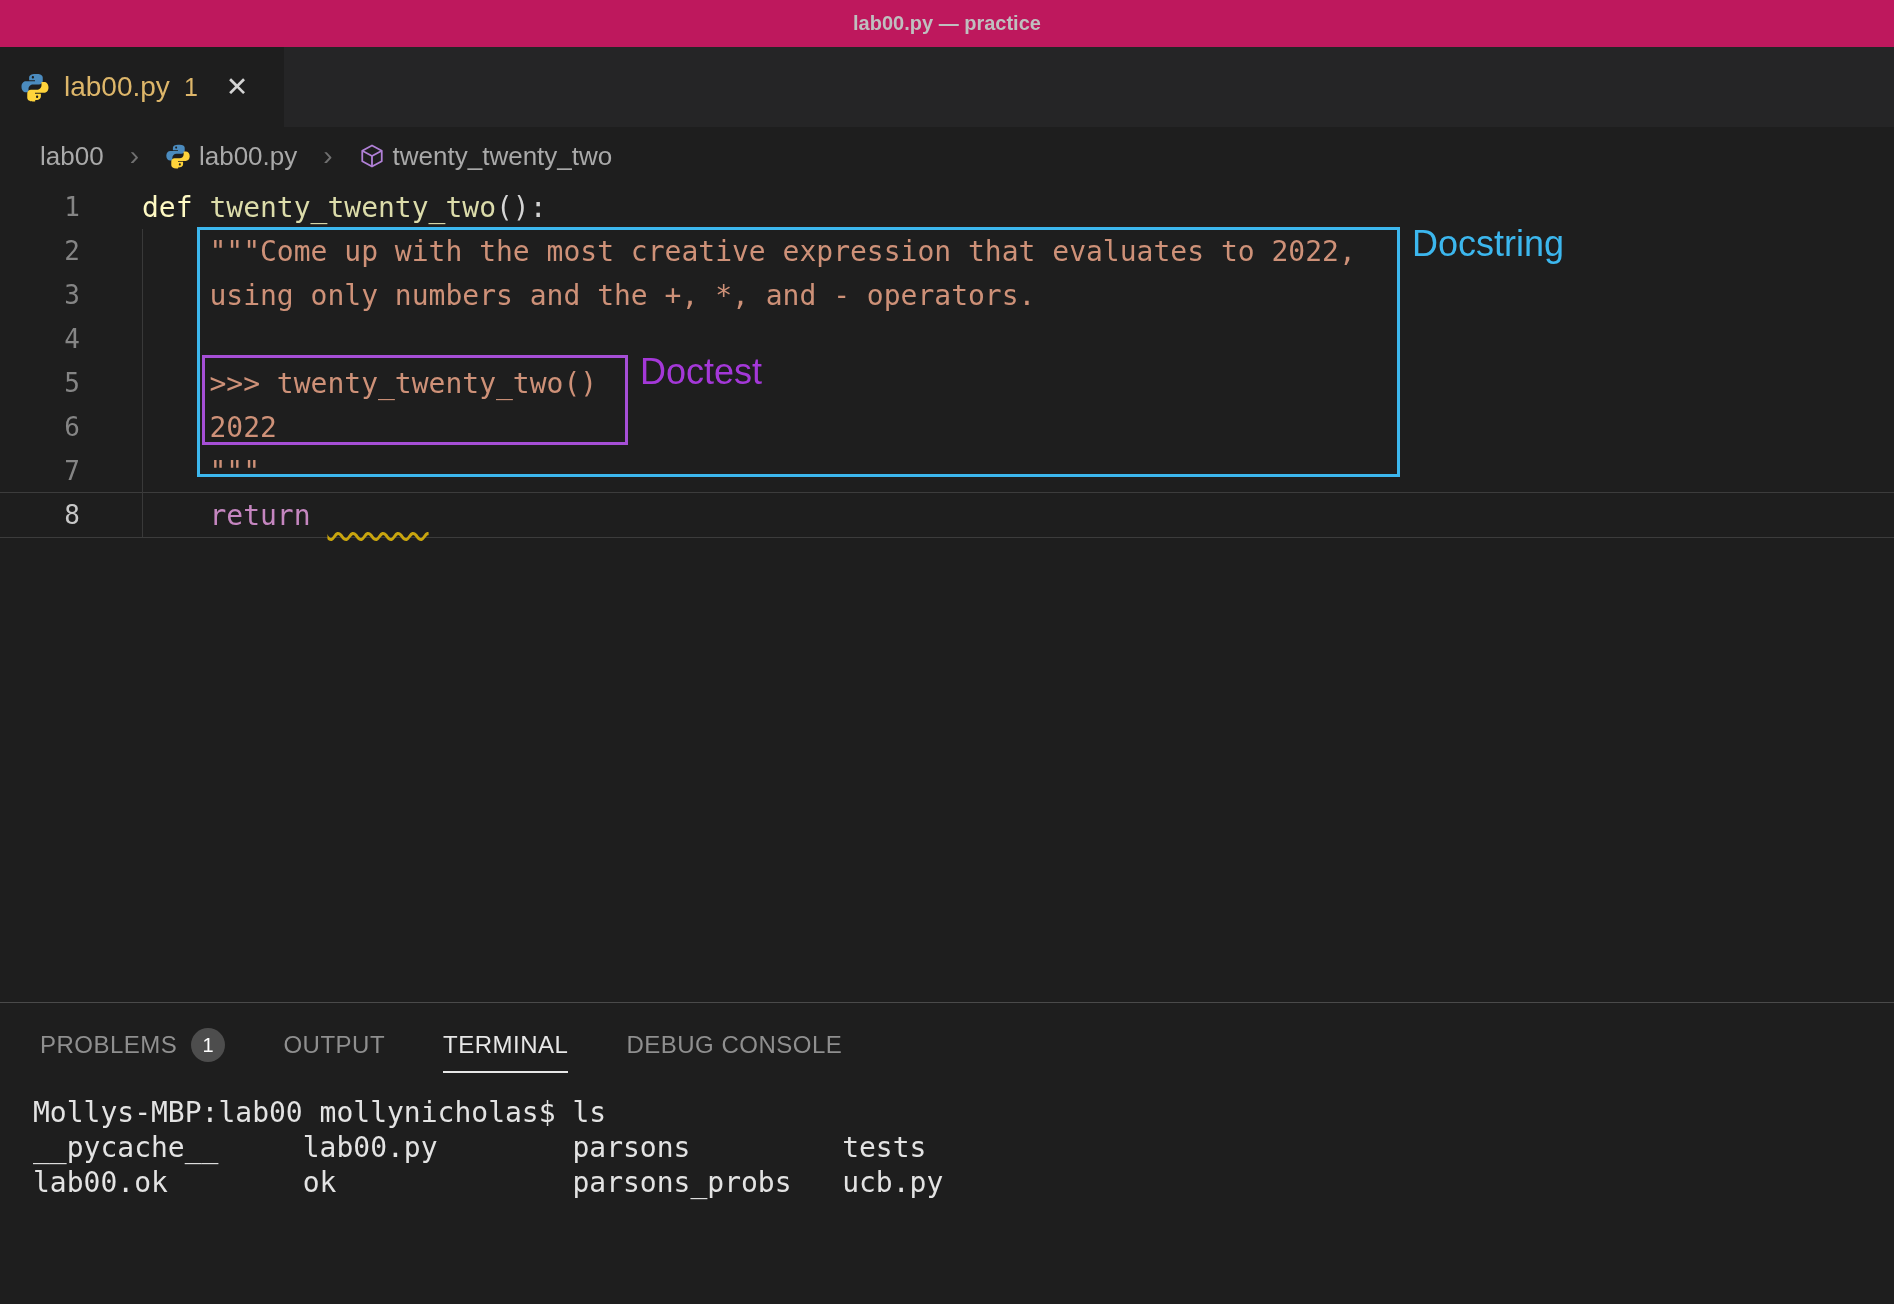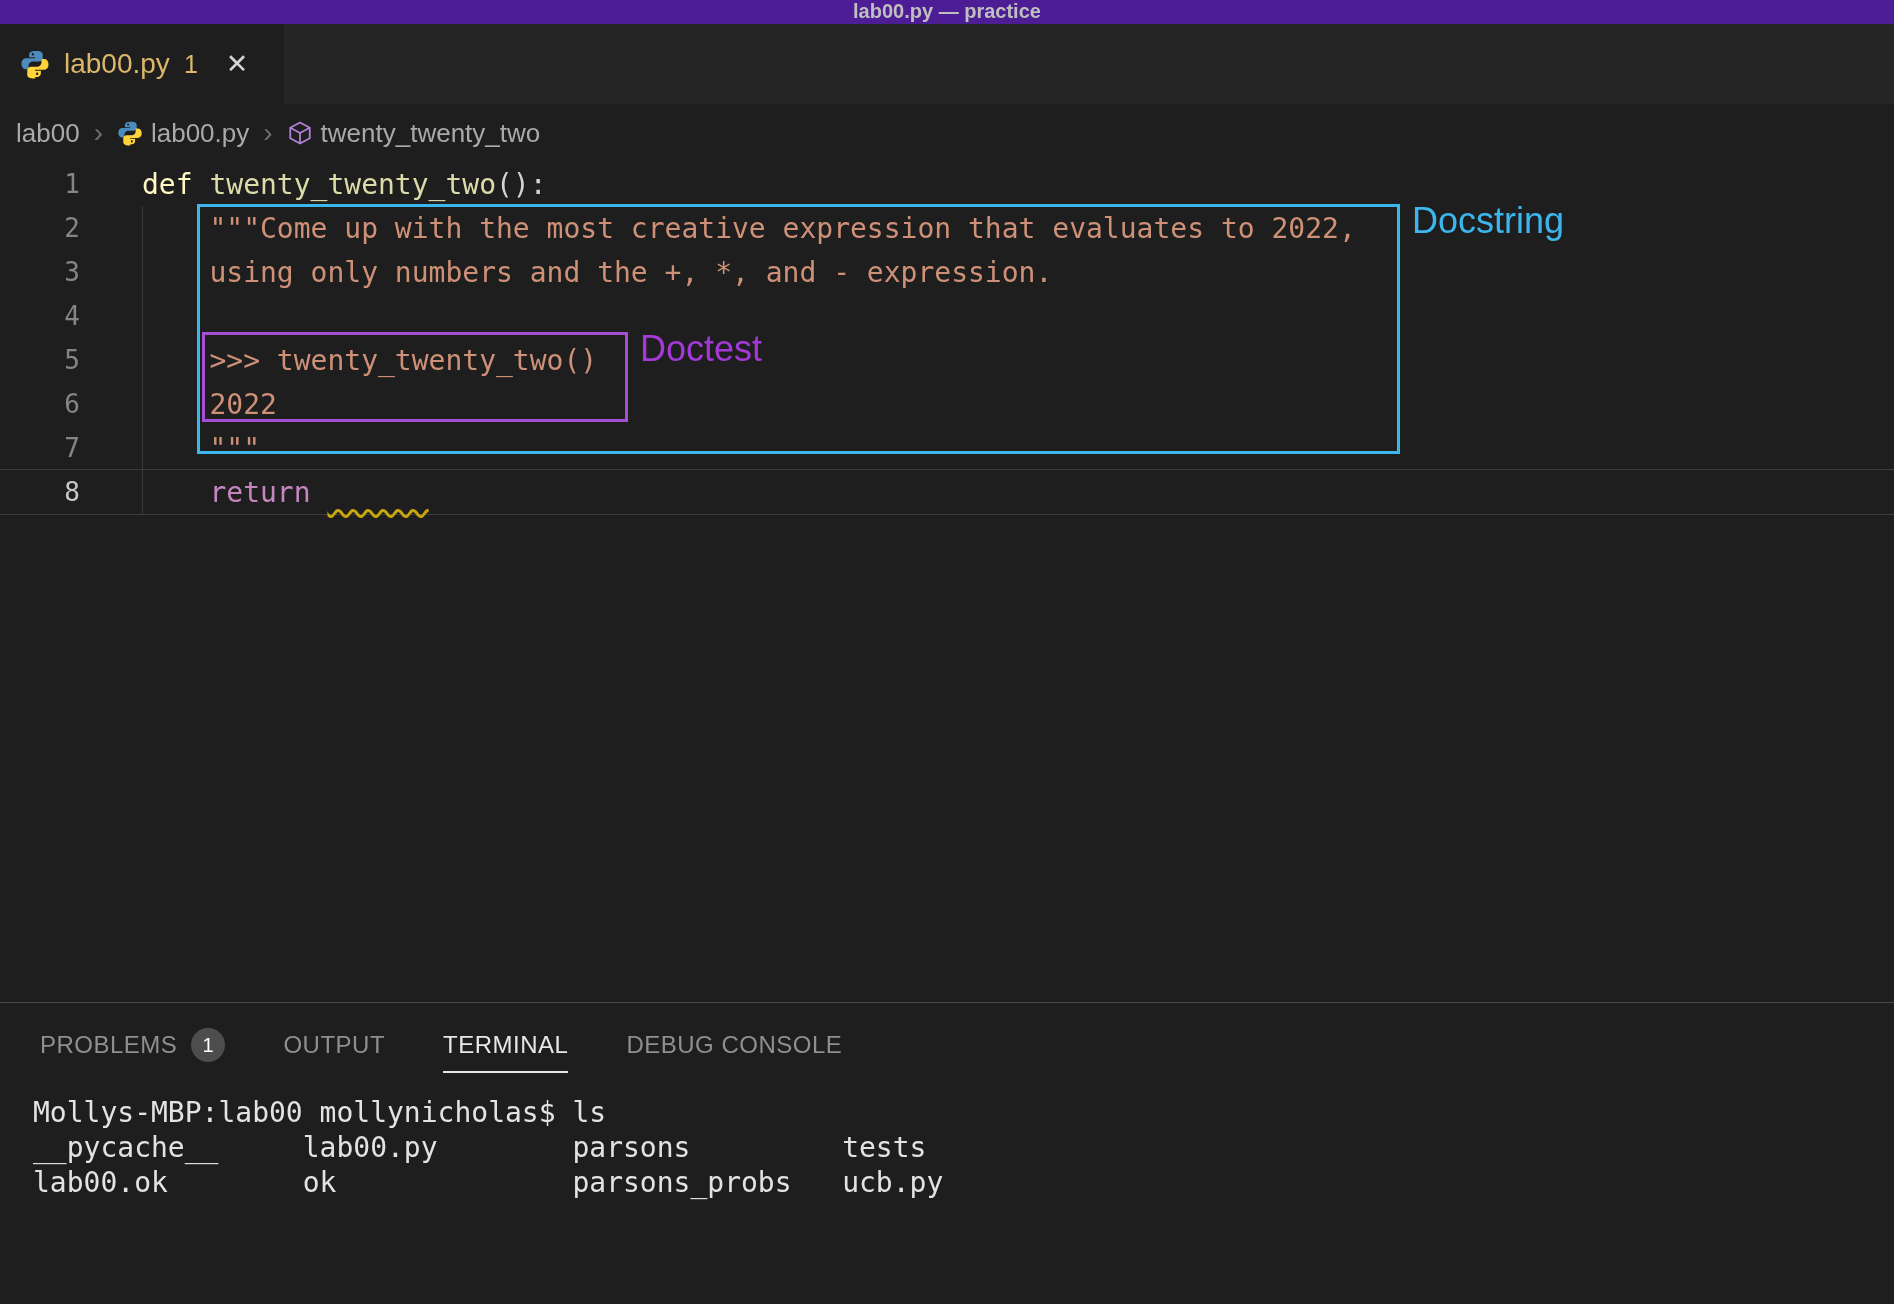--- a/index.html
+++ b/index.html
@@ -1,34 +1,34 @@
 <!DOCTYPE html>
 <html><head>
 <meta charset="utf-8">
 <style>
   * { margin:0; padding:0; box-sizing:border-box; }
   html,body { width:1894px; height:1304px; background:#1e1e1e; overflow:hidden;
               font-family:"Liberation Sans", sans-serif; }
 
   
-  .titlebar { height:24px; background:#4c1d95; display:flex; align-items:flex-start;
+  .titlebar { height:47px; background:#be185d; display:flex; align-items:center;
               justify-content:center; }
   .titlebar .title { color:#bfbfbf; font-size:20px; font-weight:600; }
 
   
   .tabstrip { height:80px; background:#252526; display:flex; }
   .tab { width:284px; height:80px; background:#1e1e1e; display:flex; align-items:center;
          gap:14px; padding:0 20px; cursor:pointer; }
   .tab .filelabel { color:#ddb66a; font-size:28px; }
   .tab .badge-num { color:#ddb66a; font-size:25px; }
   .tab .close { color:#d4d4d4; font-size:27px; margin-left:14px; font-weight:400; }
 
   
   .breadcrumbs { height:58px; background:#1e1e1e; display:flex; align-items:center;
-                 padding-left:16px; gap:12px; }
+                 padding-left:40px; gap:24px; }
   .crumb { color:#a9a9a9; font-size:26px; cursor:pointer; display:flex; align-items:center; gap:8px; }
   .crumb-sep { color:#707070; font-size:28px; margin:0 2px; }
 
   
   .editor { position:relative; height:824px; background:#1e1e1e; }
   .row { display:flex; height:44px; align-items:center; }
   .row.active { box-shadow:0 -1px 0 #3c3c3c, 0 1px 0 #3c3c3c; }
   .ln { width:80px; text-align:right; color:#858585; font-family:"DejaVu Sans Mono",monospace;
         font-size:26px; flex:none; }
   .row.active .ln { color:#c8c8c8; }
@@ -126,21 +126,21 @@
   <div class="row">
     <div class="ln">1</div>
     <div class="codeline"><span class="tok-kw">def </span><span class="tok-fn">twenty_twenty_two</span><span class="tok-plain">():</span></div>
   </div>
   <div class="row">
     <div class="ln">2</div>
     <div class="codeline"><span class="tok-str">    """Come up with the most creative expression that evaluates to 2022,</span></div>
   </div>
   <div class="row">
     <div class="ln">3</div>
-    <div class="codeline"><span class="tok-str">    using only numbers and the +, *, and - expression.</span></div>
+    <div class="codeline"><span class="tok-str">    using only numbers and the +, *, and - operators.</span></div>
   </div>
   <div class="row">
     <div class="ln">4</div>
     <div class="codeline"></div>
   </div>
   <div class="row">
     <div class="ln">5</div>
     <div class="codeline"><span class="tok-str">    &gt;&gt;&gt; twenty_twenty_two()</span></div>
   </div>
   <div class="row">

